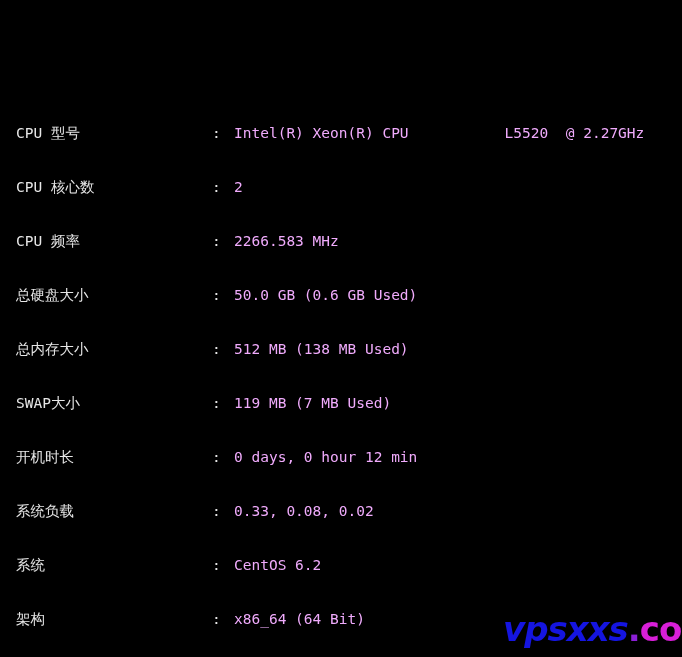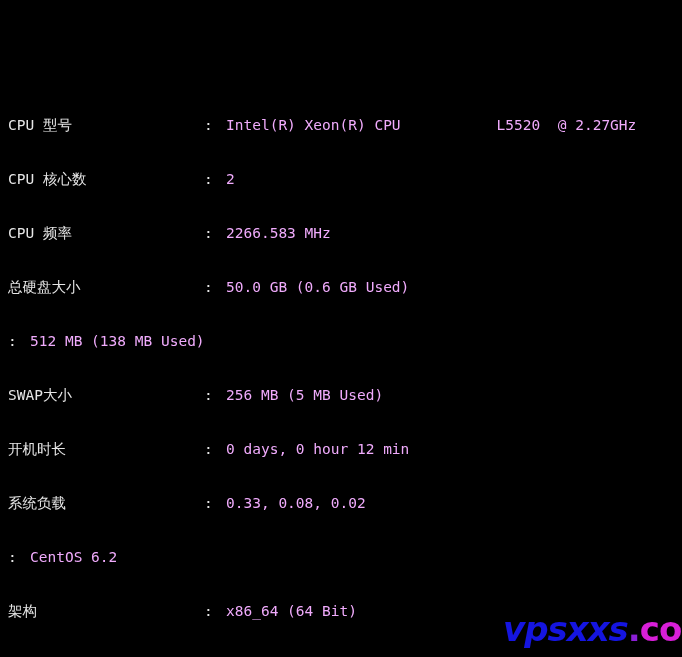--- a/index.html
+++ b/index.html
@@ -12,21 +12,21 @@
     width: 682px;
     height: 657px;
     overflow: hidden;
     font-family: "DejaVu Sans Mono", "Liberation Mono", monospace;
   }
   #terminal {
     position: relative;
     width: 682px;
     height: 657px;
     background: #000000;
-    padding: 8px;
+    padding: 16px;
     box-sizing: border-box;
     font-size: 14.5px;
     line-height: 18px;
     letter-spacing: 0px;
     white-space: pre;
   }
 
   
   .inforow {
     display: flex;
@@ -88,39 +88,41 @@
       <span class="info-label">CPU 频率</span>
       <span class="info-colon">:</span>
       <span class="info-value">2266.583 MHz</span>
     </div>
     <div class="inforow">
       <span class="info-label">总硬盘大小</span>
       <span class="info-colon">:</span>
       <span class="info-value">50.0 GB (0.6 GB Used)</span>
     </div>
     <div class="inforow">
+      <span class="info-label">总内存大小</span>
       <span class="info-colon">:</span>
       <span class="info-value">512 MB (138 MB Used)</span>
     </div>
     <div class="inforow">
       <span class="info-label">SWAP大小</span>
       <span class="info-colon">:</span>
-      <span class="info-value">256 MB (5 MB Used)</span>
+      <span class="info-value">119 MB (7 MB Used)</span>
     </div>
     <div class="inforow">
       <span class="info-label">开机时长</span>
       <span class="info-colon">:</span>
       <span class="info-value">0 days, 0 hour 12 min</span>
     </div>
     <div class="inforow">
       <span class="info-label">系统负载</span>
       <span class="info-colon">:</span>
       <span class="info-value">0.33, 0.08, 0.02</span>
     </div>
     <div class="inforow">
+      <span class="info-label">系统</span>
       <span class="info-colon">:</span>
       <span class="info-value">CentOS 6.2</span>
     </div>
     <div class="inforow">
       <span class="info-label">架构</span>
       <span class="info-colon">:</span>
       <span class="info-value">x86_64 (64 Bit)</span>
     </div>
     <div class="inforow">
       <span class="info-label">内核</span>

